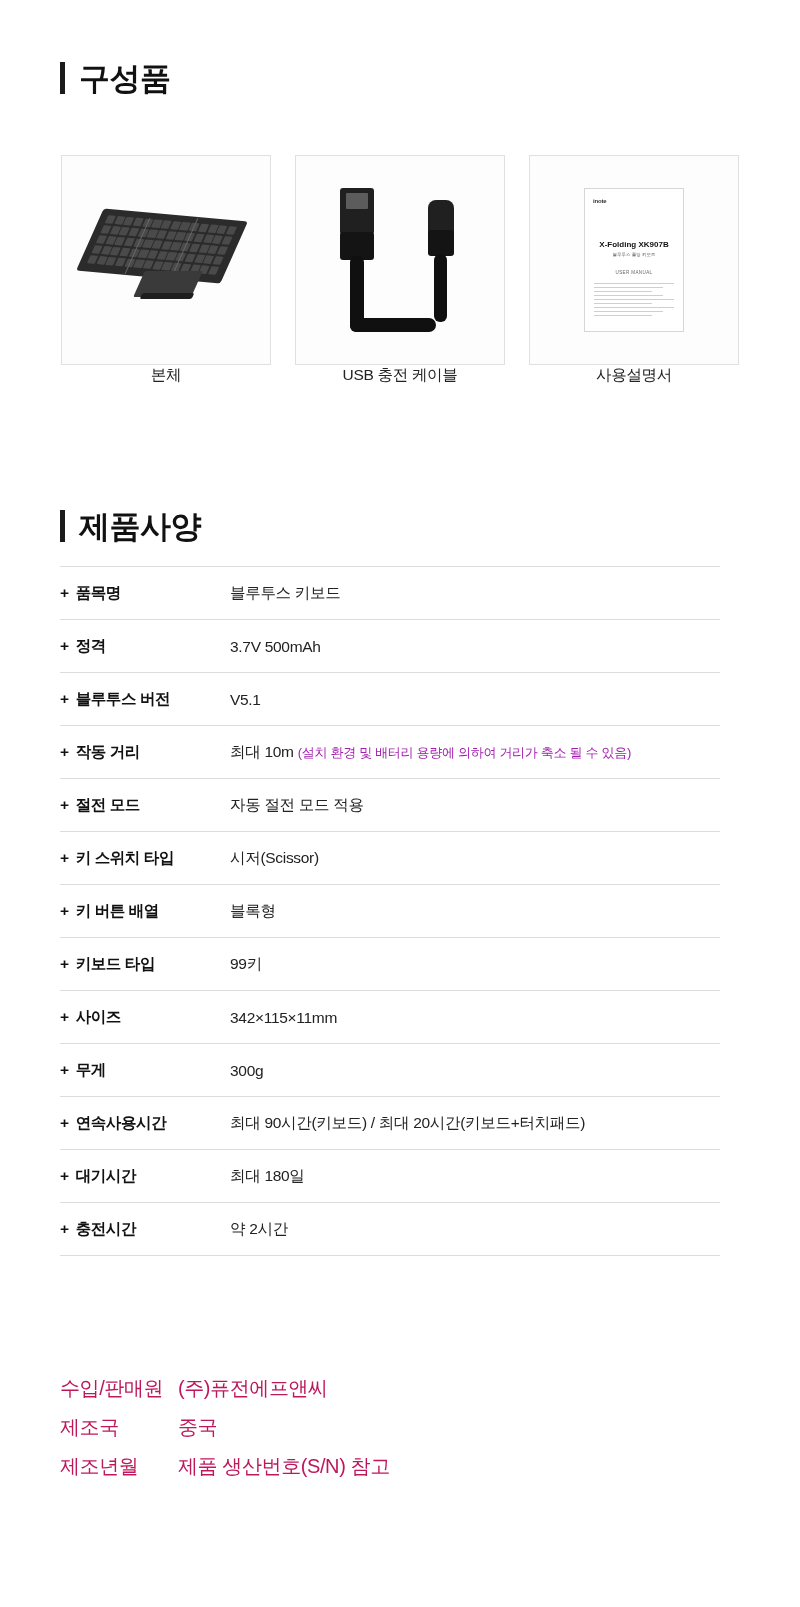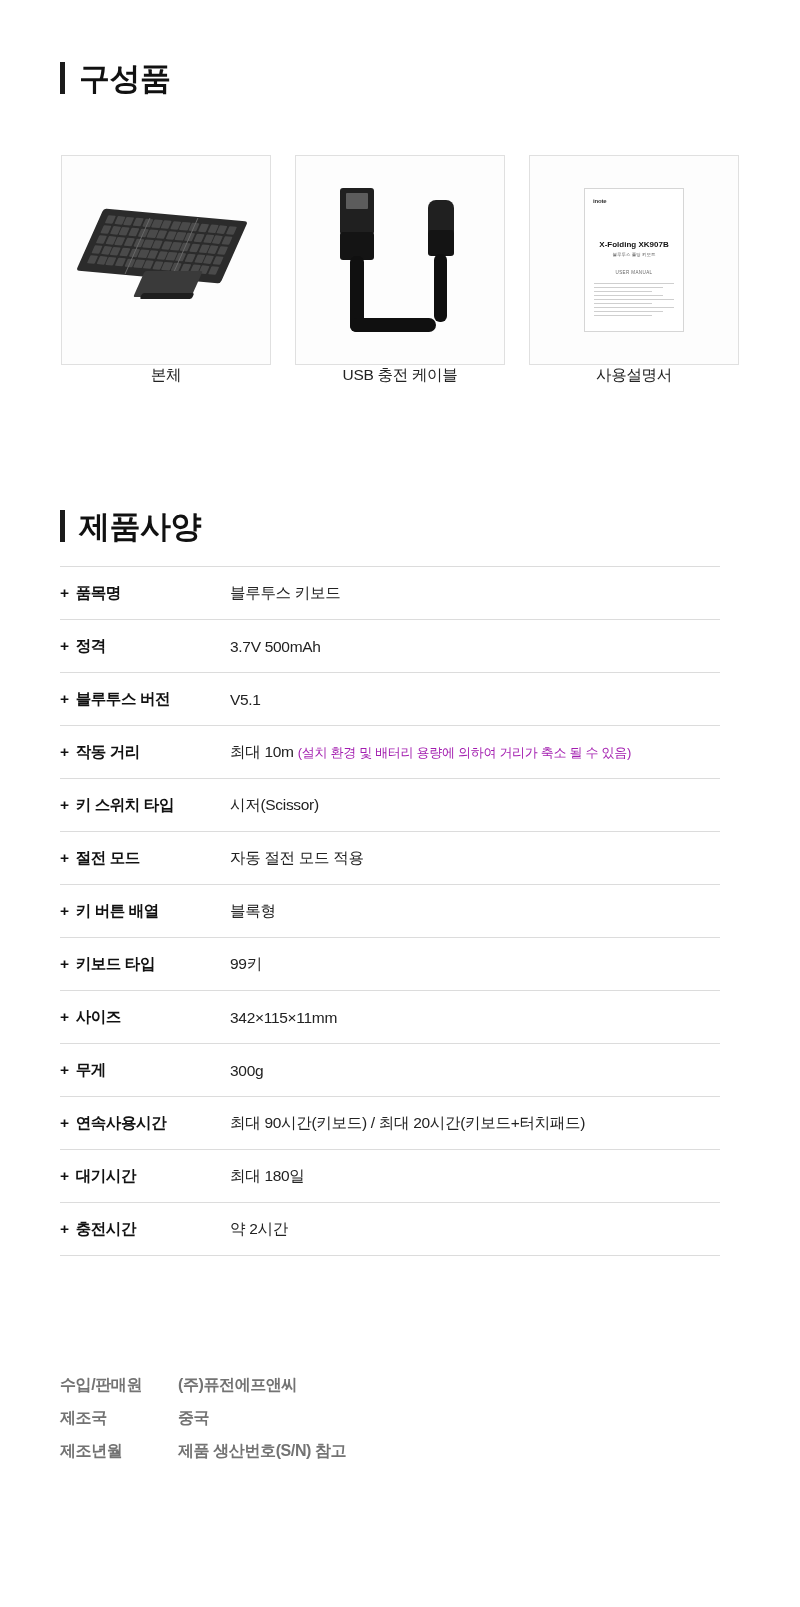--- a/index.html
+++ b/index.html
@@ -334,23 +334,23 @@
     top: 1375px;
     width: 680px;
     display: flex;
     justify-content: space-between;
     align-items: flex-start;
   }
   .footer-info {
     display: grid;
     grid-template-columns: 118px auto;
     row-gap: 12px;
-    font-size: 16px;
-    font-weight: bold;
-    color: #737373;
+    font-size: 20px;
+    font-weight: normal;
+    color: #be185d;
     letter-spacing: -0.4px;
   }
   .footer-cert {
     display: flex;
     align-items: center;
     gap: 12px;
     margin-top: 22px;
     margin-right: 2px;
   }
   .kc-mark {
@@ -521,26 +521,26 @@
       </tr>
       <tr>
         <td class="spec-key"><span class="plus">+</span><span>블루투스 버전</span></td>
         <td class="spec-val">V5.1</td>
       </tr>
       <tr>
         <td class="spec-key"><span class="plus">+</span><span>작동 거리</span></td>
         <td class="spec-val"><span>최대 10m</span> <span class="note">(설치 환경 및 배터리 용량에 의하여 거리가 축소 될 수 있음)</span></td>
       </tr>
       <tr>
+        <td class="spec-key"><span class="plus">+</span><span>절전 모드</span></td>
+        <td class="spec-val">자동 절전 모드 적용</td>
+      </tr>
+      <tr>
         <td class="spec-key"><span class="plus">+</span><span>키 스위치 타입</span></td>
         <td class="spec-val">시저(Scissor)</td>
-      </tr>
-      <tr>
-        <td class="spec-key"><span class="plus">+</span><span>절전 모드</span></td>
-        <td class="spec-val">자동 절전 모드 적용</td>
       </tr>
       <tr>
         <td class="spec-key"><span class="plus">+</span><span>키 버튼 배열</span></td>
         <td class="spec-val">블록형</td>
       </tr>
       <tr>
         <td class="spec-key"><span class="plus">+</span><span>키보드 타입</span></td>
         <td class="spec-val">99키</td>
       </tr>
       <tr>

